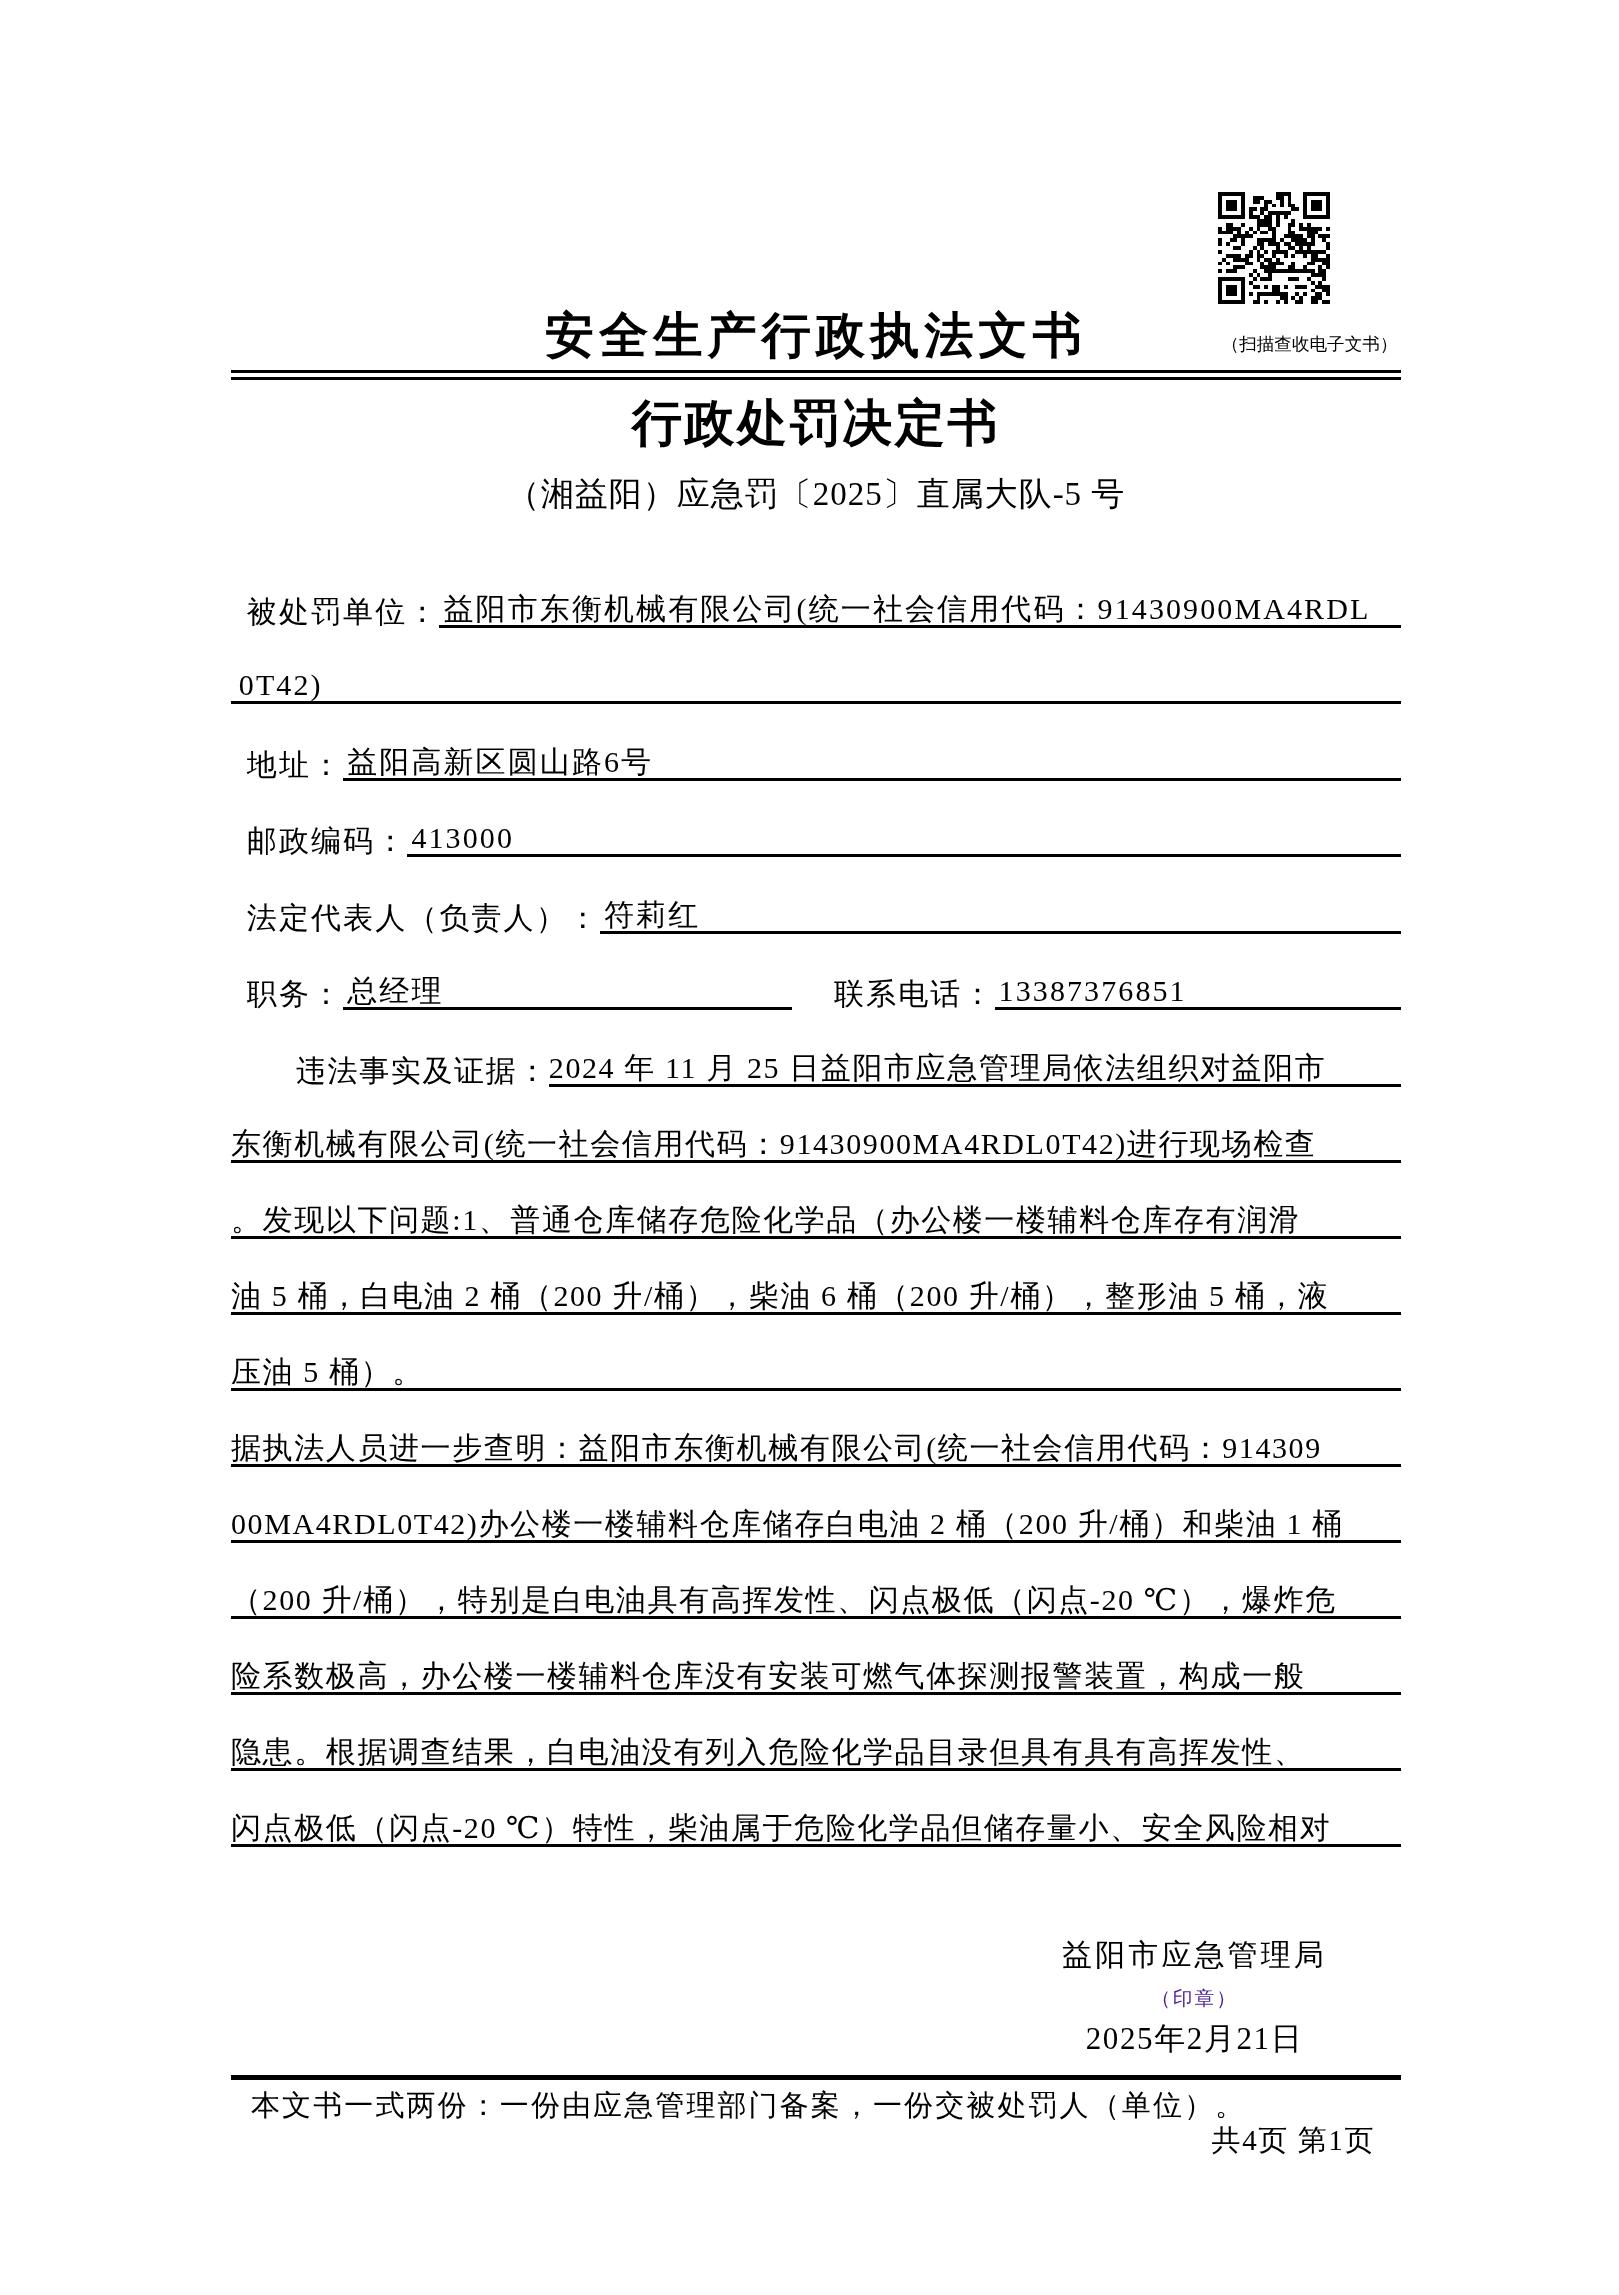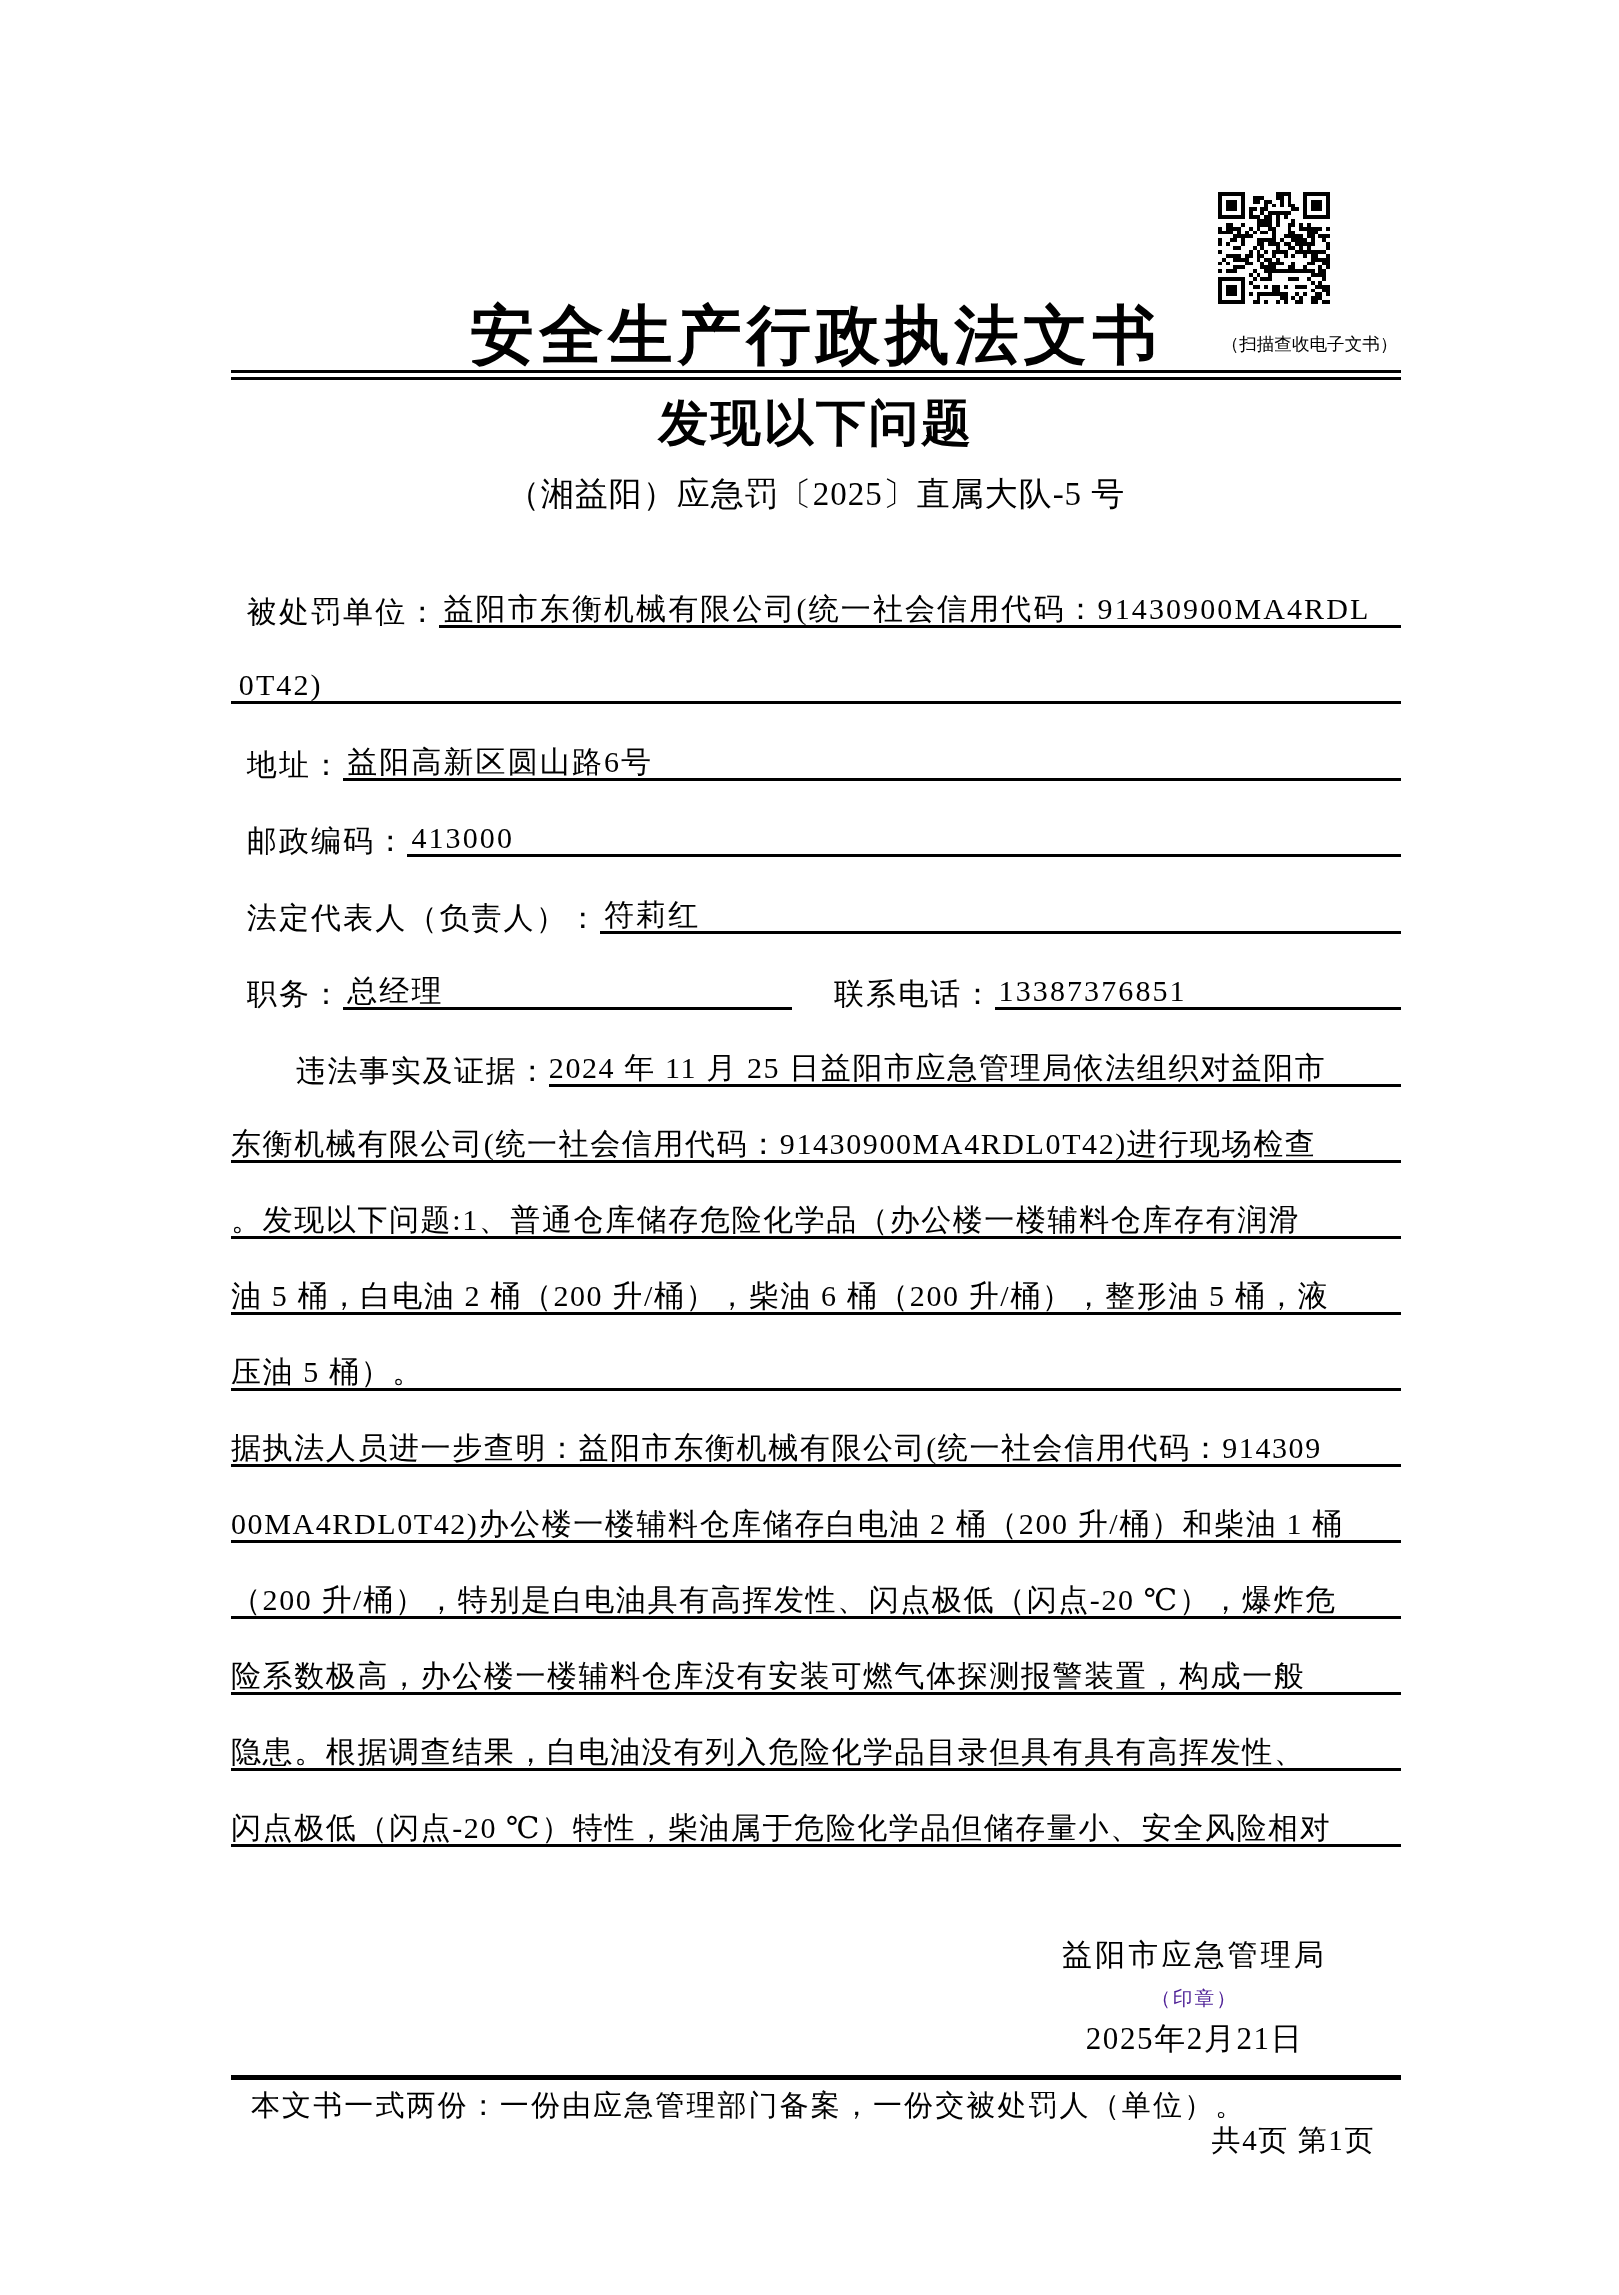--- a/index.html
+++ b/index.html
@@ -12,21 +12,21 @@
     font-family:"Liberation Serif","DejaVu Serif",serif;
   }
   .abs{position:absolute;}
 
   
   .doc-set-title{
     left:231px;top:308px;width:1170px;
     text-align:center;
     font-family:"Liberation Sans","DejaVu Sans",sans-serif;
     font-weight:700;
-    font-size:64px;line-height:54px;
+    font-size:49px;line-height:54px;
     letter-spacing:5.2px;
   }
   .double-rule{
     left:231px;top:370px;width:1170px;height:4.1px;
     border-top:3.6px solid #000;
     border-bottom:3.6px solid #000;
   }
   .doc-title{
     left:231px;top:396px;width:1170px;
     text-align:center;
@@ -444,21 +444,21 @@
           <rect x="25" y="28" width="1" height="1"></rect>
           <rect x="27" y="28" width="1" height="1"></rect>
           <rect x="28" y="28" width="1" height="1"></rect>
         </g>
     </svg>
   </div>
   <div class="abs qr-caption">（扫描查收电子文书）</div>
 
   <div class="abs doc-set-title">安全生产行政执法文书</div>
   <div class="abs double-rule"></div>
-  <div class="abs doc-title">发现以下问题</div>
+  <div class="abs doc-title">行政处罚决定书</div>
   <div class="abs doc-number">（湘益阳）应急罚〔2025〕直属大队-5 号</div>
 
   <div class="abs form-row" style="top:593px">
     <span class="lbl">被处罚单位：</span>
     <span class="val">益阳市东衡机械有限公司(统一社会信用代码：91430900MA4RDL</span>
   </div>
   <div class="abs form-row" style="top:669px">
     <span class="val" style="padding-left:7.8px">0T42)</span>
   </div>
   <div class="abs form-row" style="top:746px">

